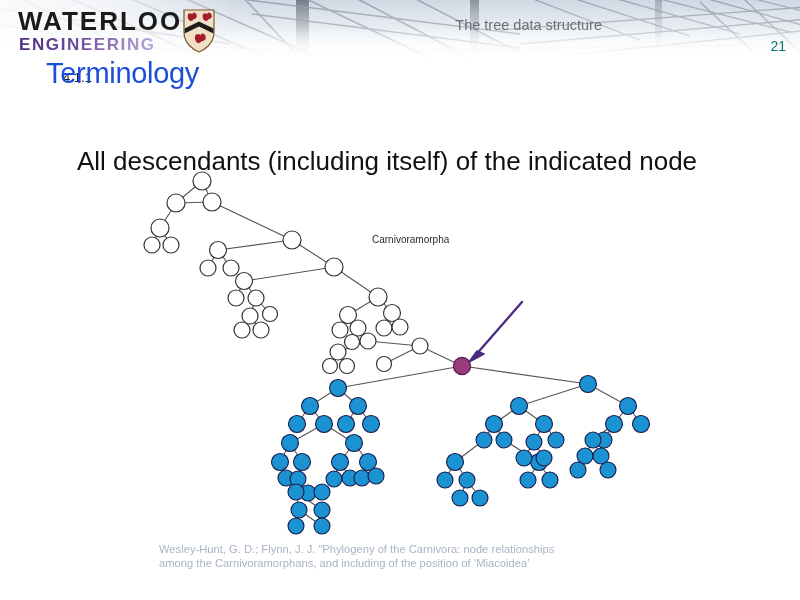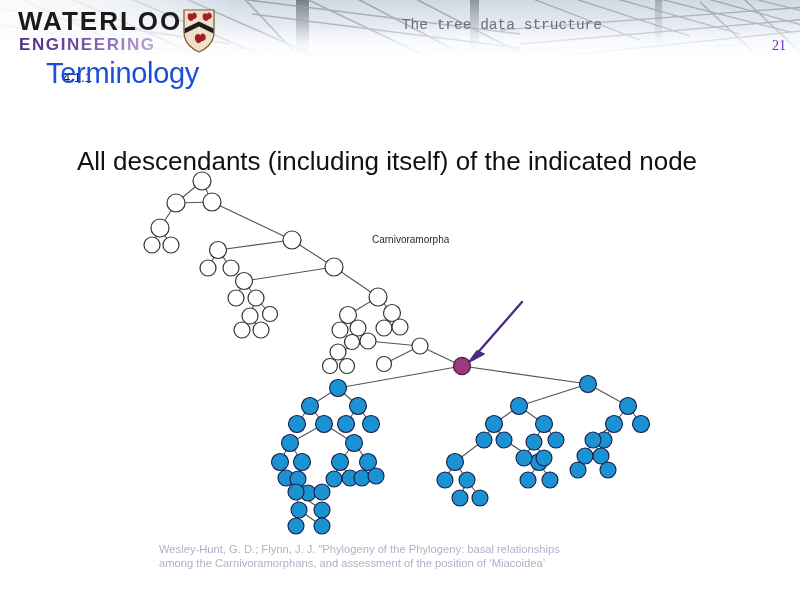--- a/index.html
+++ b/index.html
@@ -105,29 +105,27 @@
   }
 
   
   #header-title {
     position: absolute;
     right: 198px;
     top: 17px;
     font-size: 14.5px;
     color: #6d6f74;
     white-space: nowrap;
-    font-family: Liberation Mono, monospace;
   }
   #page-number {
     position: absolute;
     right: 14px;
     top: 38px;
     font-size: 14px;
-    color: #6d28d9;
-    font-family: Liberation Serif, serif;
+    color: #0f766e;
   }
 
   
   #slide-number {
     position: absolute;
     left: 22px;
     top: 70px;
     font-size: 13px;
     color: #1b1b1b;
     letter-spacing: 0px;
@@ -463,17 +461,17 @@
 
     <g>
       <path d="M522 302 L474 357" stroke="#4b2a82" stroke-width="2.4" fill="none" stroke-linecap="round"></path>
       <path d="M469 362 L484 354 L477 351 Z" fill="#4b2a82" stroke="#4b2a82" stroke-width="1.6" stroke-linejoin="round"></path>
     </g>
   </svg>
 
   <div id="clade-label">Carnivoramorpha</div>
 
   <div id="citation">
-    <div>Wesley-Hunt, G. D.; Flynn, J. J. “Phylogeny of the Phylogeny: basal relationships</div>
-    <div>among the Carnivoramorphans, and assessment of the position of ‘Miacoidea’</div>
+    <div>Wesley-Hunt, G. D.; Flynn, J. J. “Phylogeny of the Carnivora: node relationships</div>
+    <div>among the Carnivoramorphans, and including of the position of ‘Miacoidea’</div>
   </div>
 
 </div>
 
 </body></html>

